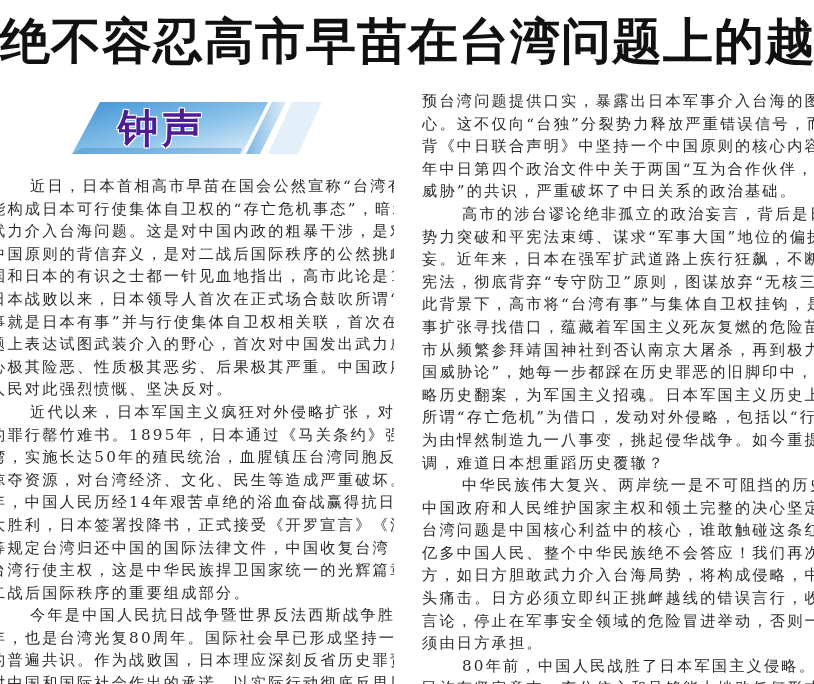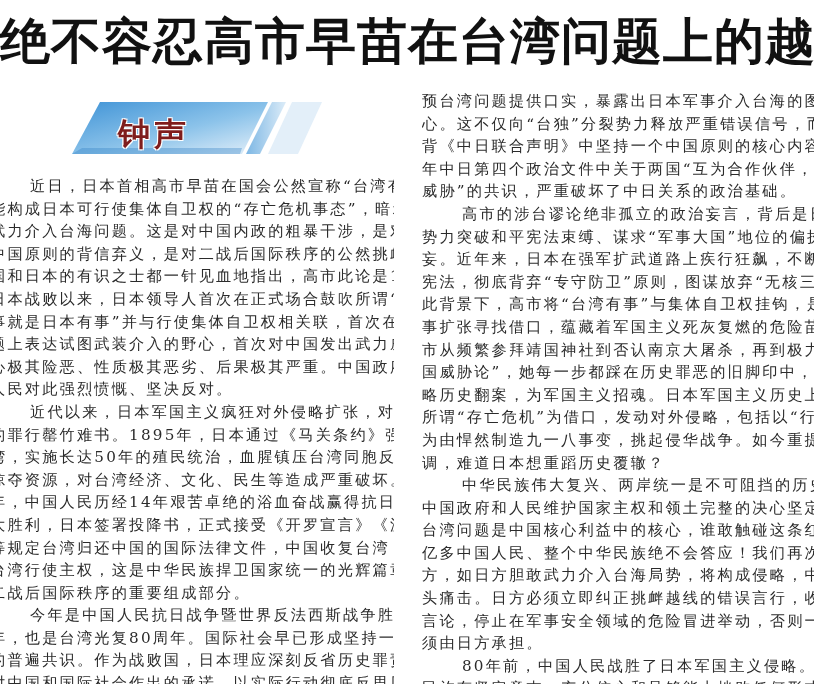--- a/index.html
+++ b/index.html
@@ -40,26 +40,26 @@
       height: 60px;
     }
     .banner svg {
       position: absolute;
       left: 0;
       top: 0;
     }
     .banner-title {
       position: absolute;
       left: 46px;
-      top: 10px;
+      top: 4px;
       font-family: "DejaVu Sans", "Liberation Sans", sans-serif;
       font-weight: bold;
-      font-size: 32px;
+      font-size: 40px;
       line-height: 52px;
-      color: #7f1d1d;
+      color: #4c1d95;
       letter-spacing: 4px;
       text-shadow: 1px 1px 0 #ffffff, -1px -1px 0 #ffffff, 1px -1px 0 #ffffff, -1px 1px 0 #ffffff;
     }
     .column {
       position: absolute;
       font-size: 15.2px;
       line-height: 22.6px;
       letter-spacing: 2.2px;
       color: #2b2b2b;
       text-align: justify;

